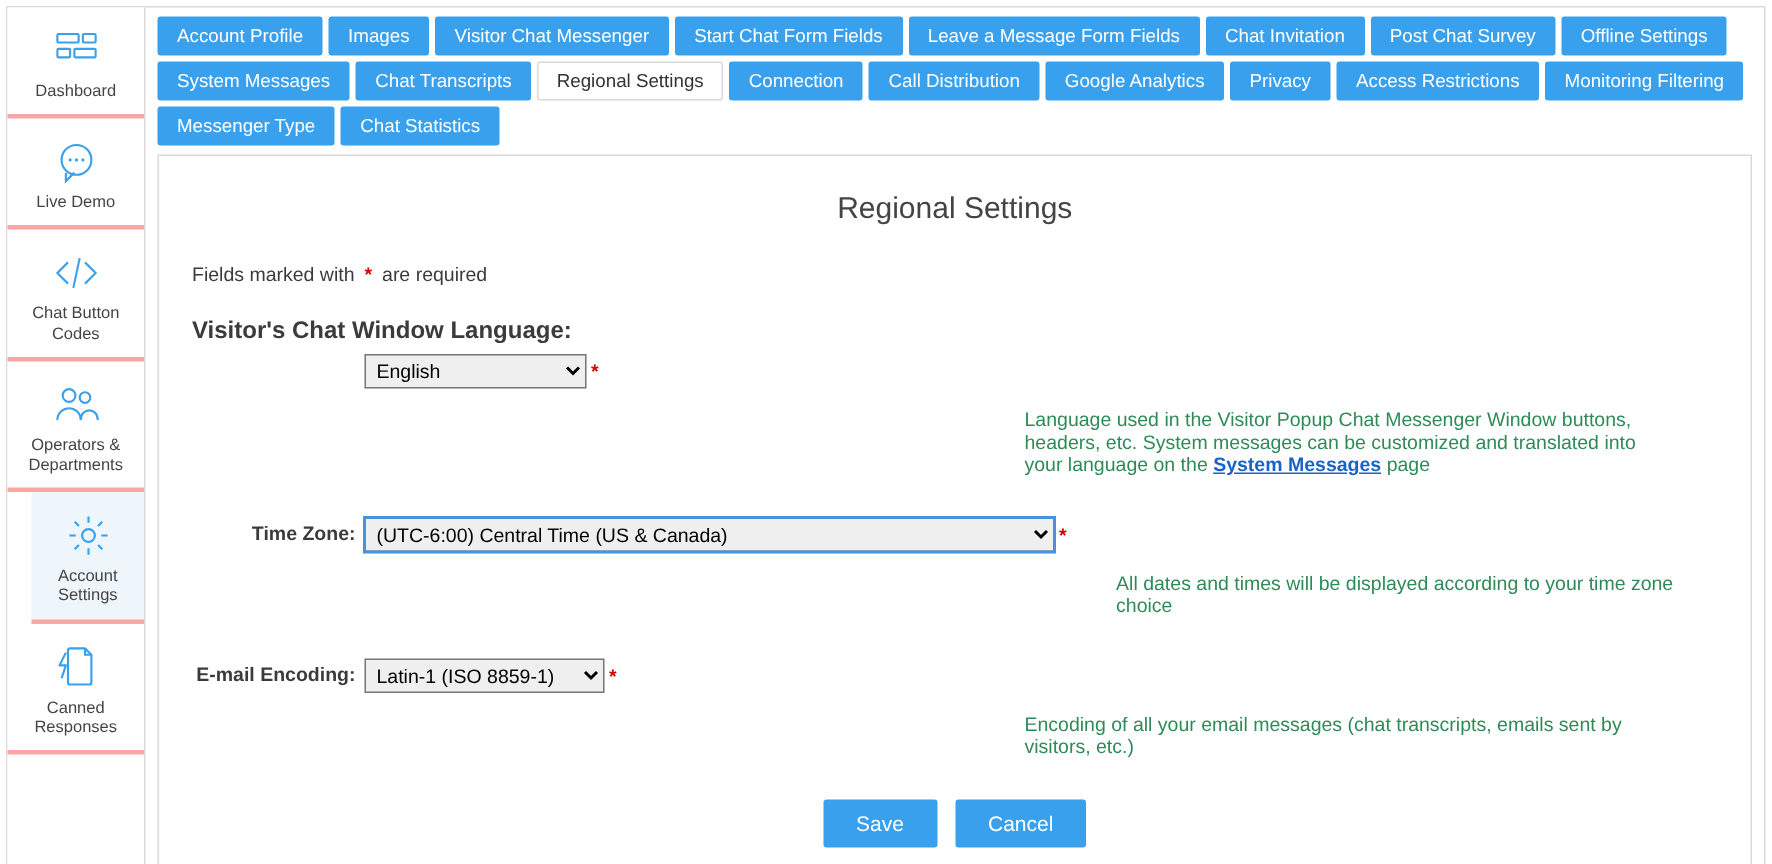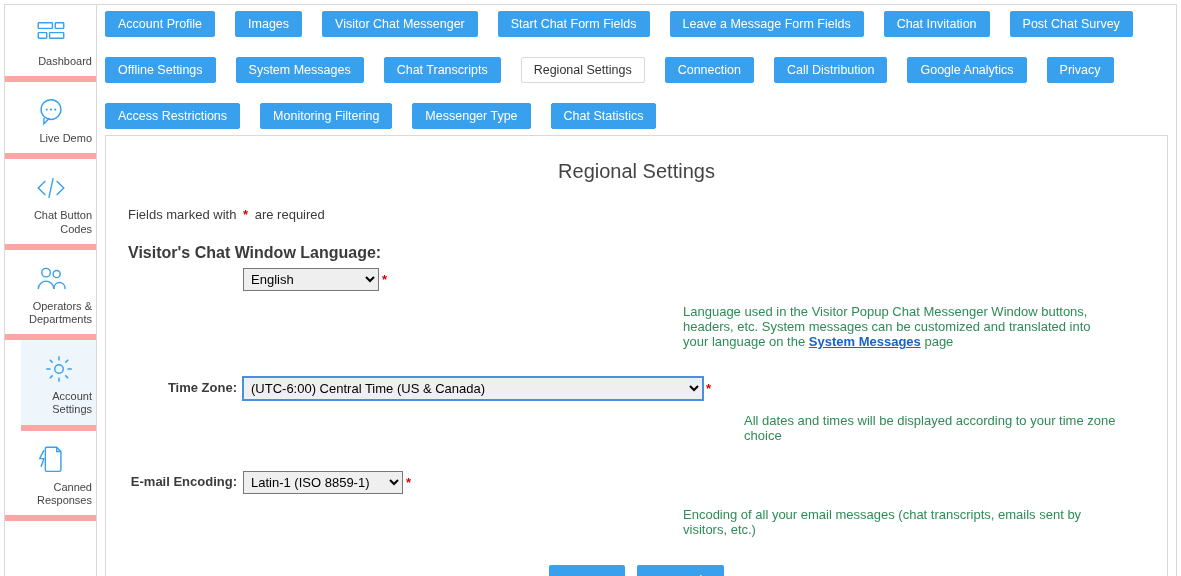--- a/index.html
+++ b/index.html
@@ -28,23 +28,23 @@
   
   .sidebar {
     width: 92px;
     border-right: 1px solid var(--border);
     display: flex;
     flex-direction: column;
     background: #fff;
   }
   .sidebar-item {
     padding: 10px 4px 8px;
-    text-align: right;
+    text-align: center;
     cursor: pointer;
-    border-bottom: 6px solid #fca5a5;
+    border-bottom: 3px solid #fca5a5;
   }
   .sidebar-item.active {
     background: var(--blue-softbg);
     margin-left: 16px;
   }
   .sidebar-item .icon-wrap {
     height: 38px;
     display: flex;
     align-items: center;
     justify-content: center;
@@ -59,21 +59,21 @@
   }
 
   
   .main {
     flex: 1;
     padding: 6px 8px 10px 8px;
   }
   .tabstrip {
     display: flex;
     flex-wrap: wrap;
-    gap: 20px;
+    gap: 4px;
     margin-bottom: 6px;
   }
   .tab {
     background: var(--blue);
     color: #fff;
     padding: 5px 12px;
     font-size: 12.5px;
     border: 1px solid var(--blue);
     cursor: pointer;
     border-radius: 2px;
@@ -140,21 +140,21 @@
     font-size: 13px;
     padding-left: 30px;
     max-width: 450px;
     margin-top: 36px;
   }
   .row-help a {
     color: #1a63c6;
     font-weight: bold;
   }
 
-  #sel-language { width: 136px; }
+  #sel-language { width: 148px; }
   #sel-timezone { width: 460px; }
   #sel-encoding { width: 160px; }
 
   .buttons {
     display: flex;
     gap: 12px;
     justify-content: center;
     margin-top: 8px;
   }
   .btn {

